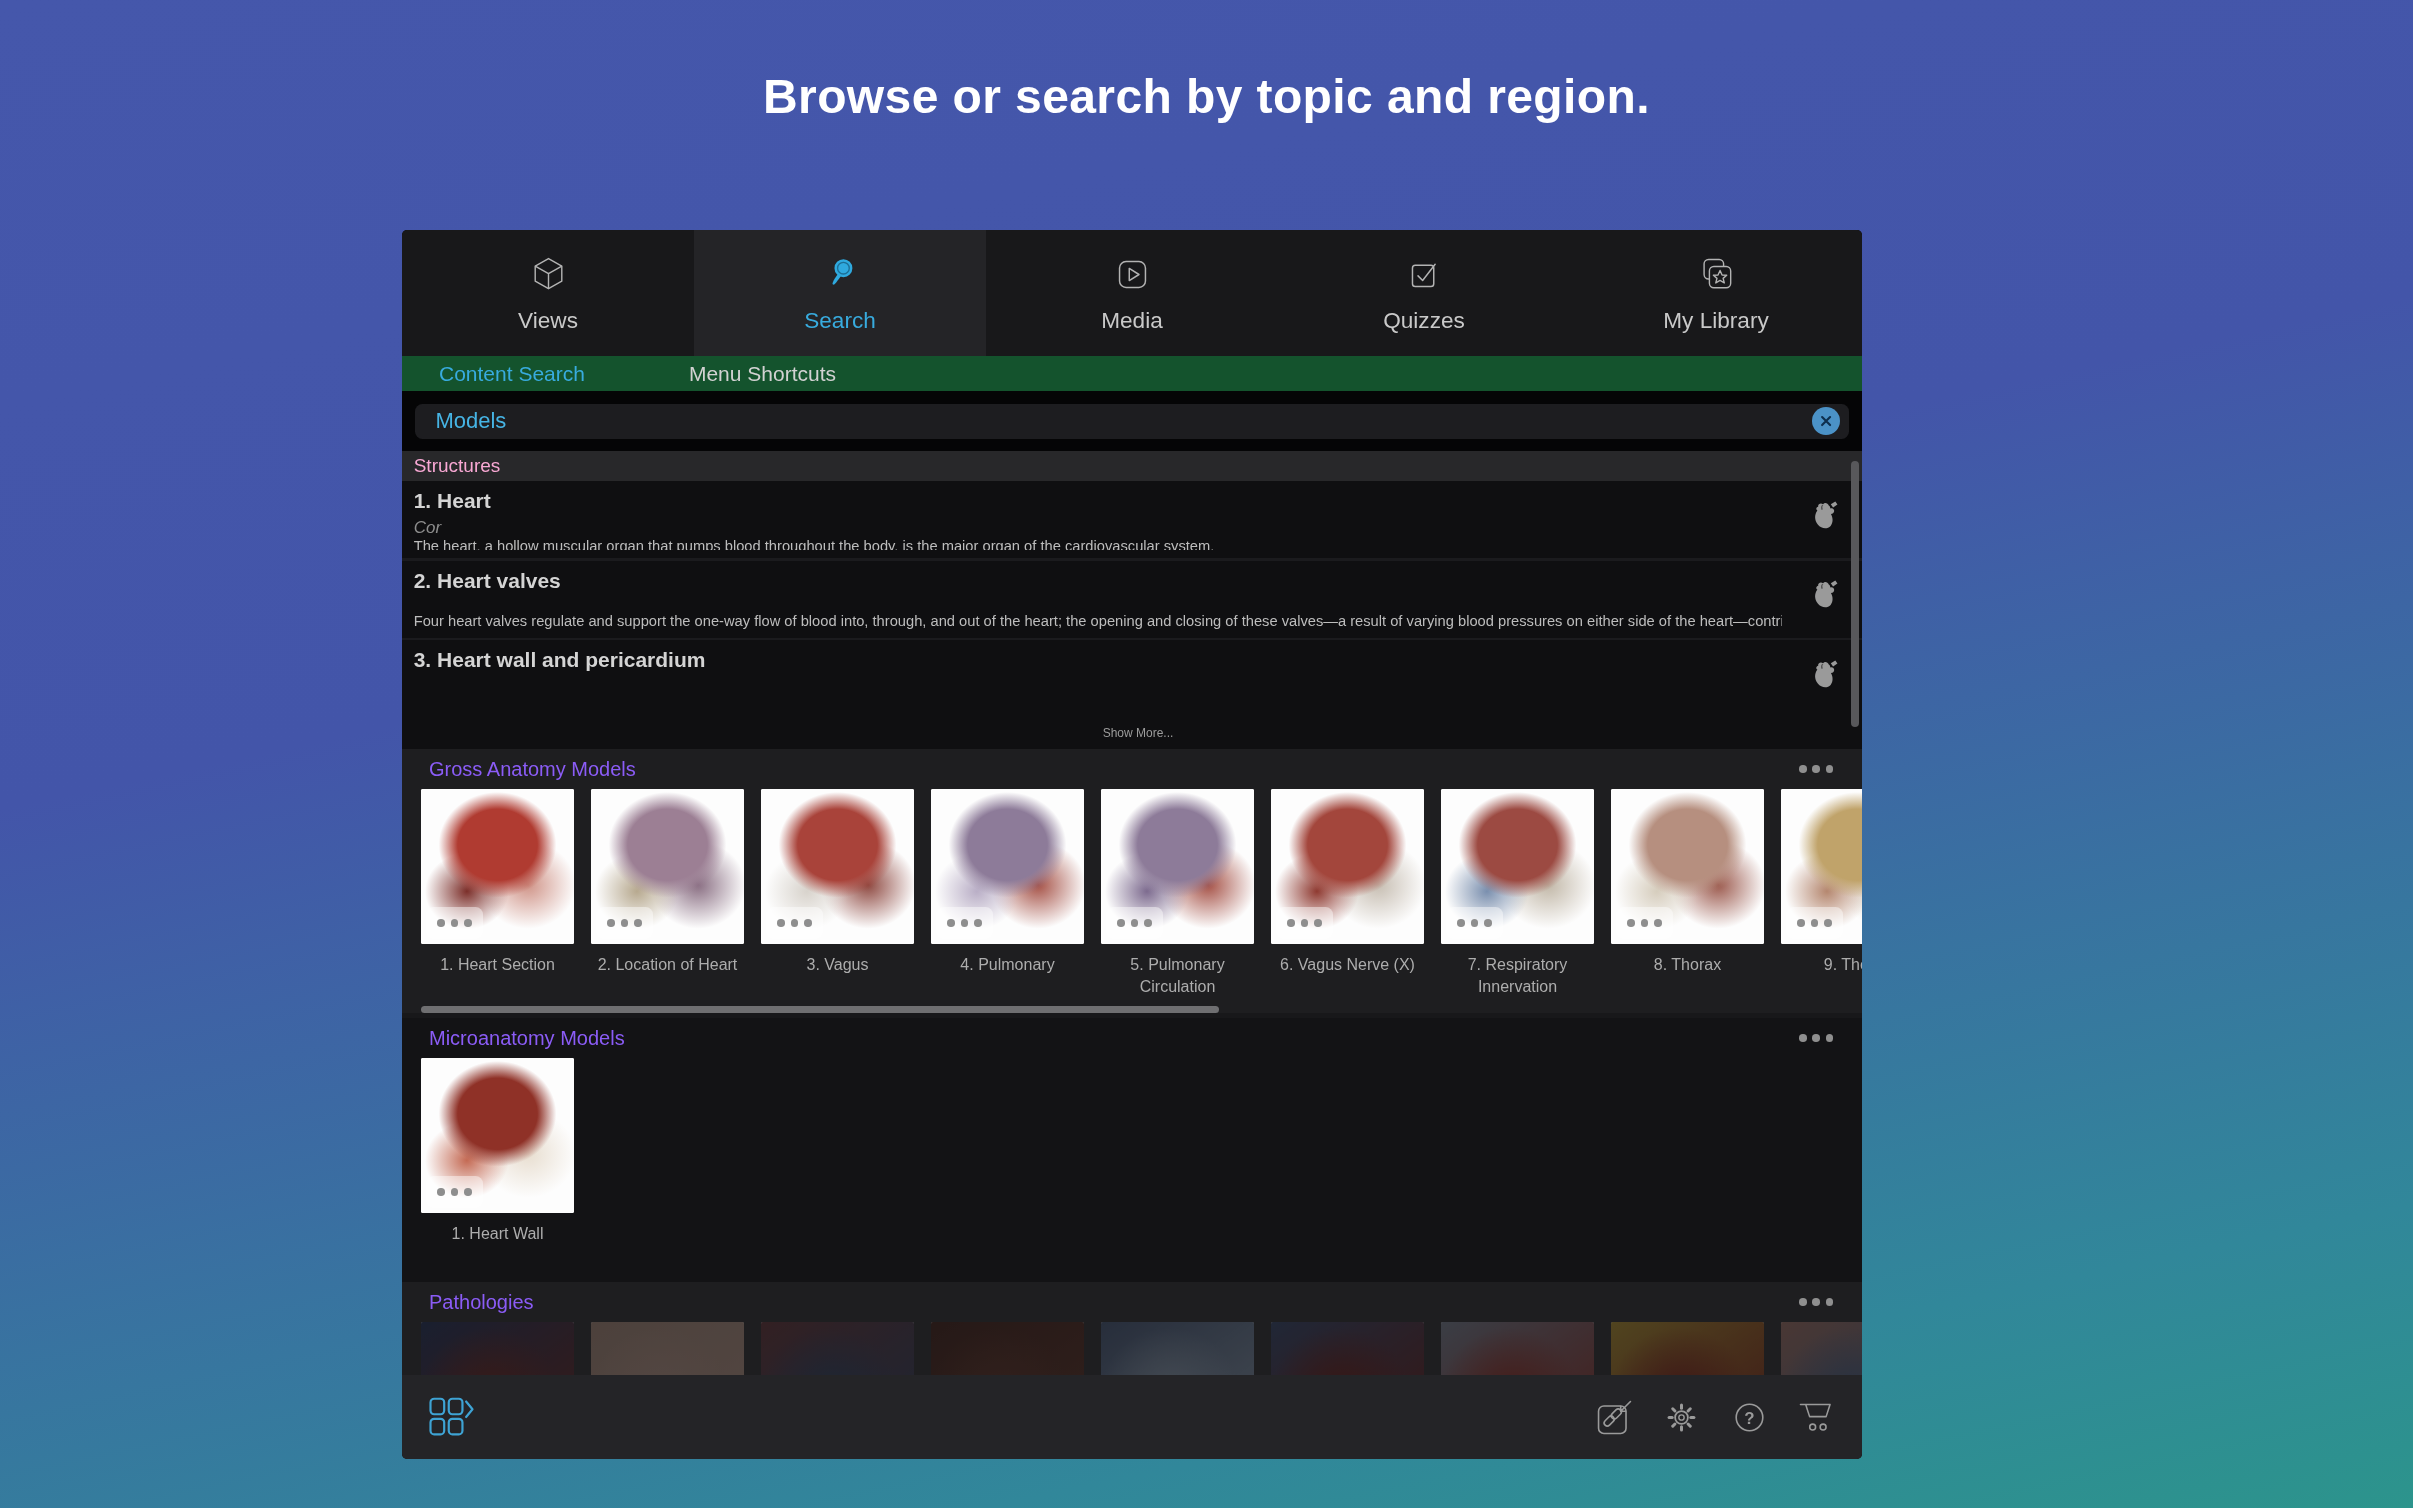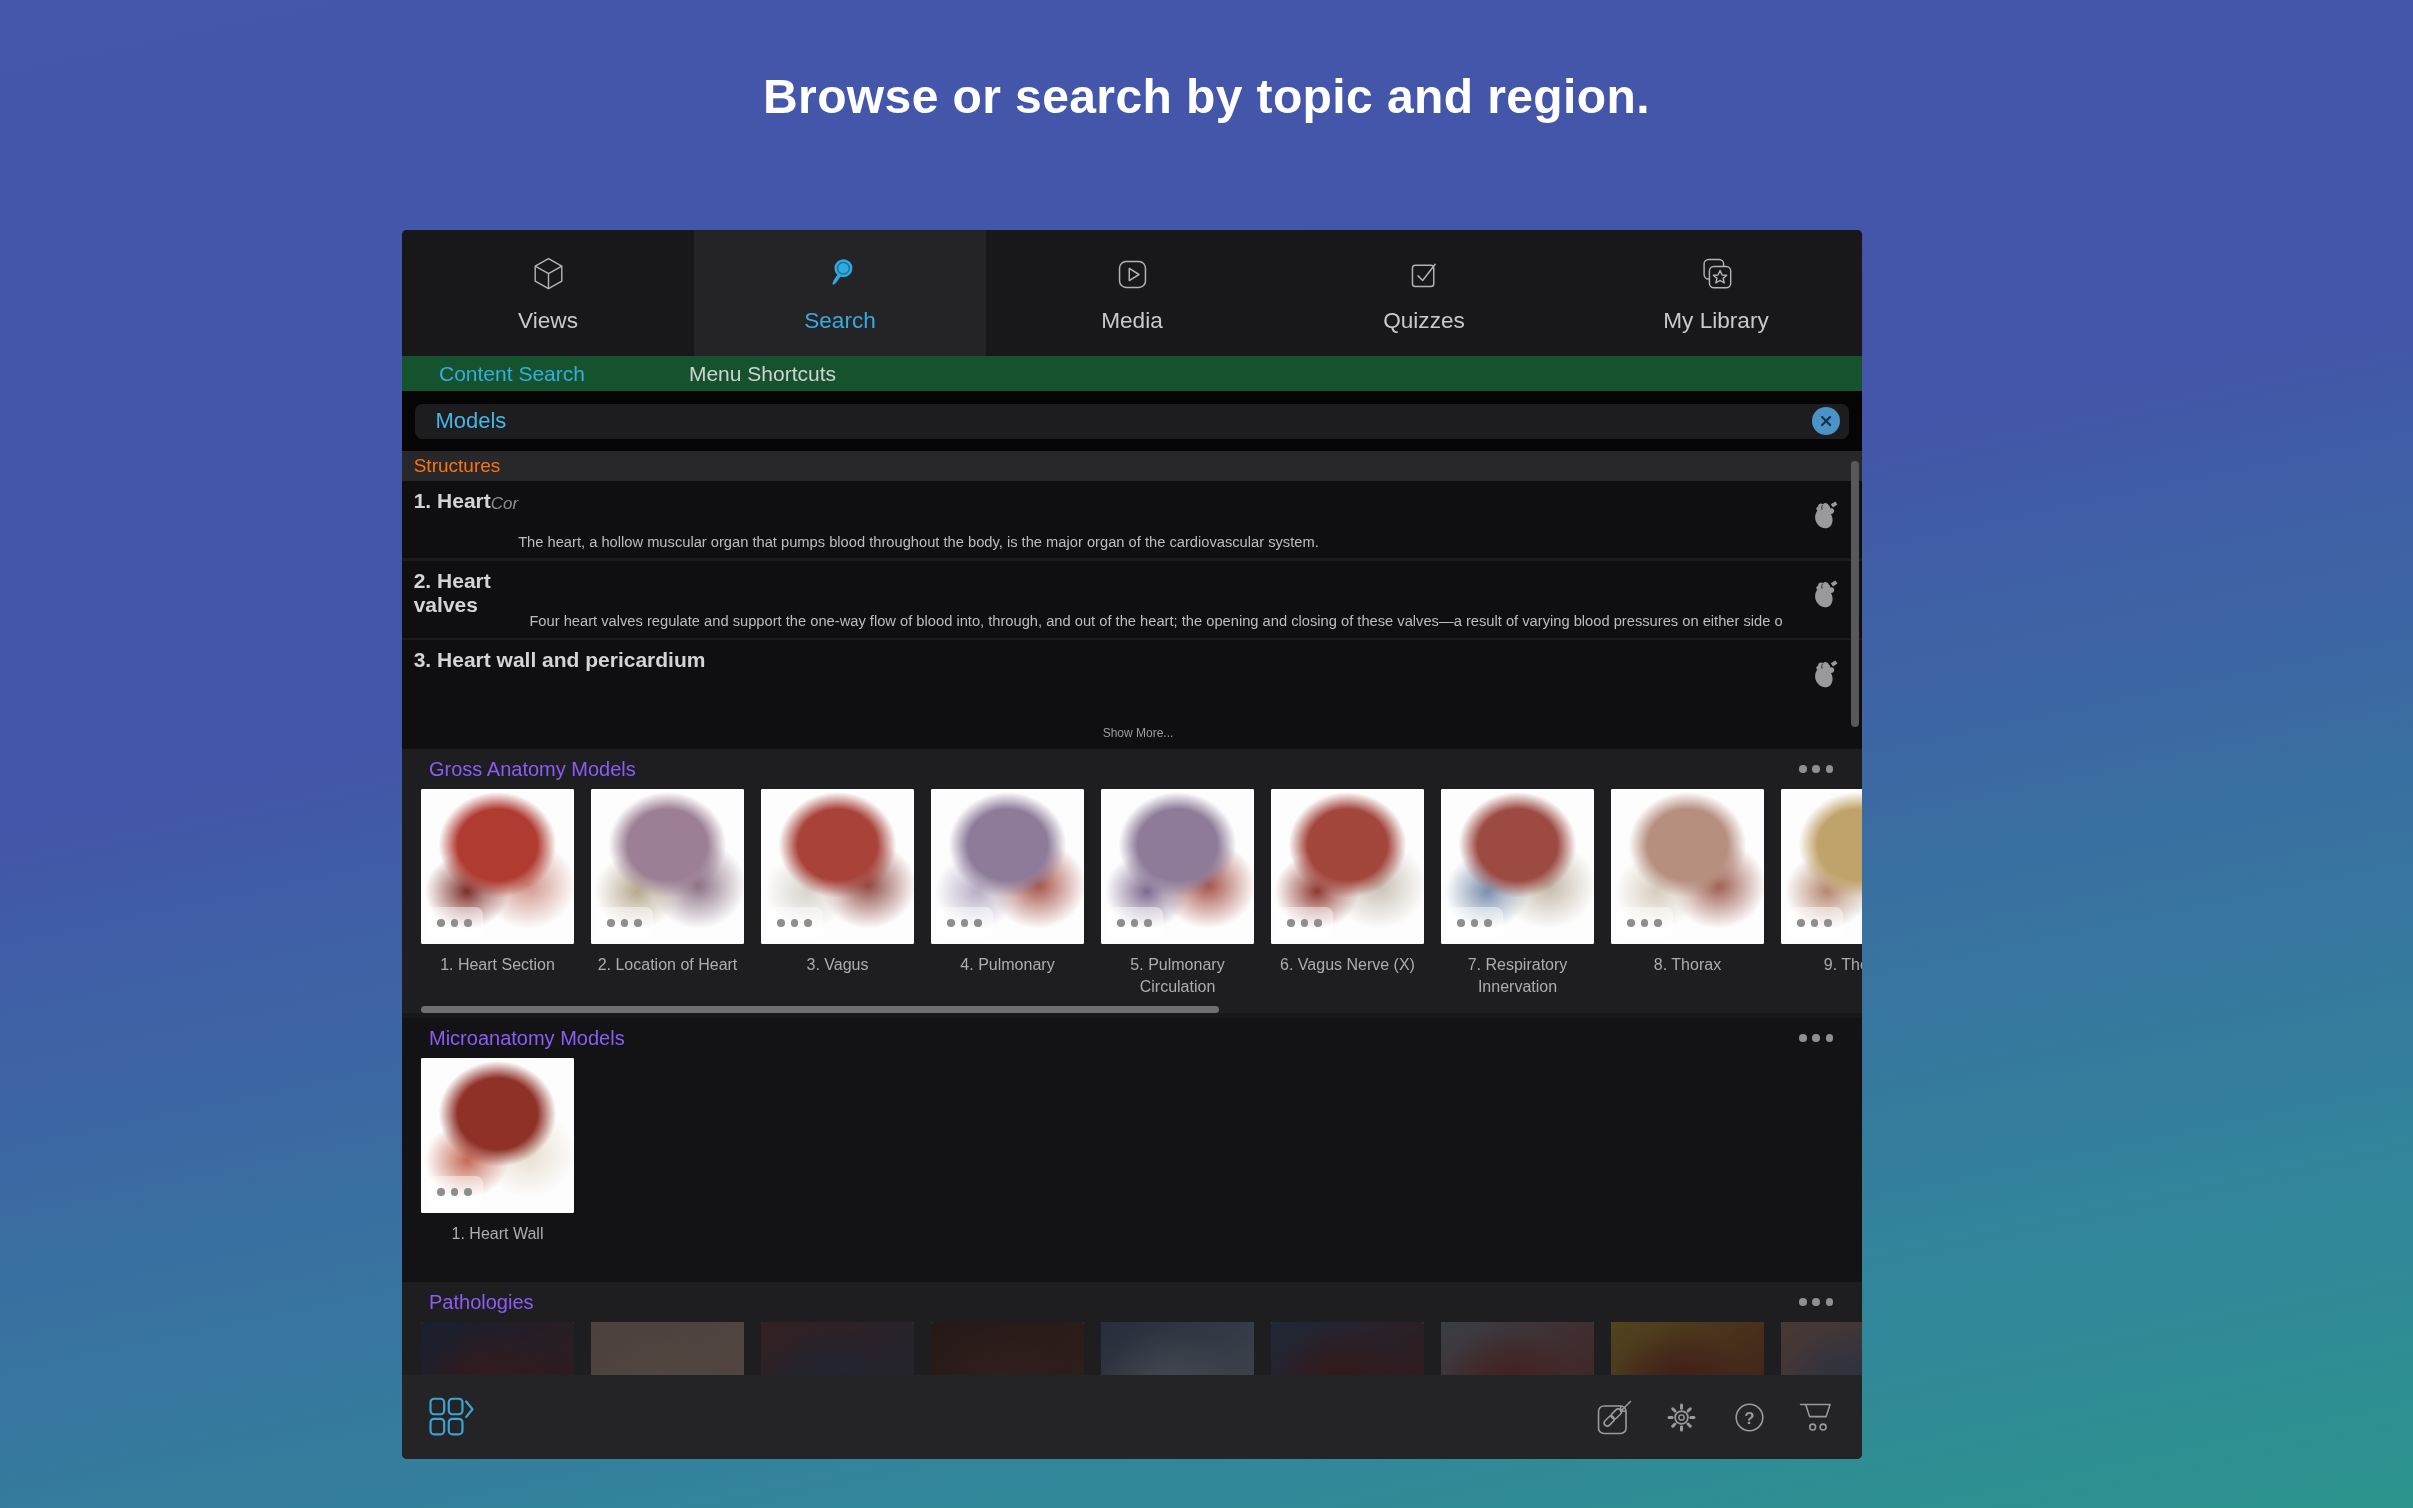--- a/index.html
+++ b/index.html
@@ -23,25 +23,25 @@
   .subtab.active{color:#38abde;}
   
   .searchrow{height:60px;flex:none;background:#050506;display:flex;align-items:center;padding:0 13.4px;}
   .searchfield{position:relative;flex:1;height:35px;background:#1d1d20;border-radius:7.5px;
        display:flex;align-items:center;padding:0 47px 0 20px;}
   .searchtext{color:#46b4e4;font-size:22px;}
   .clearbtn{position:absolute;right:8.4px;top:50%;transform:translateY(-50%);width:28px;height:28px;
        border-radius:50%;background:#4b92c7;display:flex;align-items:center;justify-content:center;cursor:pointer;}
   
   .content{flex:1;position:relative;background:#18181a;overflow:hidden;}
-  .secheader{height:30px;background:#28282a;color:#f97316;font-size:19px;display:flex;
+  .secheader{height:30px;background:#28282a;color:#f9a8d4;font-size:19px;display:flex;
        align-items:center;padding-left:11.7px;}
   #rows{background:#0f0f11;}
   .srow{position:relative;height:77px;padding:8.4px 80px 8.4px 11.7px;box-sizing:border-box;
-       display:flex;flex-direction:row;}
+       display:flex;flex-direction:column;}
   .srow-title{font-size:21px;font-weight:bold;color:#d4d4d4;}
   .srow-latin{font-size:17px;font-style:italic;color:#8d8d8d;margin-top:5px;}
   .srow-desc{font-size:14.7px;color:#bdbdbd;margin-top:auto;white-space:nowrap;overflow:hidden;}
   .srow-sep{height:2.5px;background:#1b1b1e;}
   .heart-badge{position:absolute;right:17px;top:50%;transform:translateY(-50%);}
   .showmore{height:32px;background:#0f0f11;display:flex;align-items:center;justify-content:center;
        color:#9c9c9c;font-size:12px;cursor:pointer;padding-left:12px;}
   
   .models{background:#1e1e20;}
   .models.micro{background:#131315;height:264px;box-sizing:border-box;}

